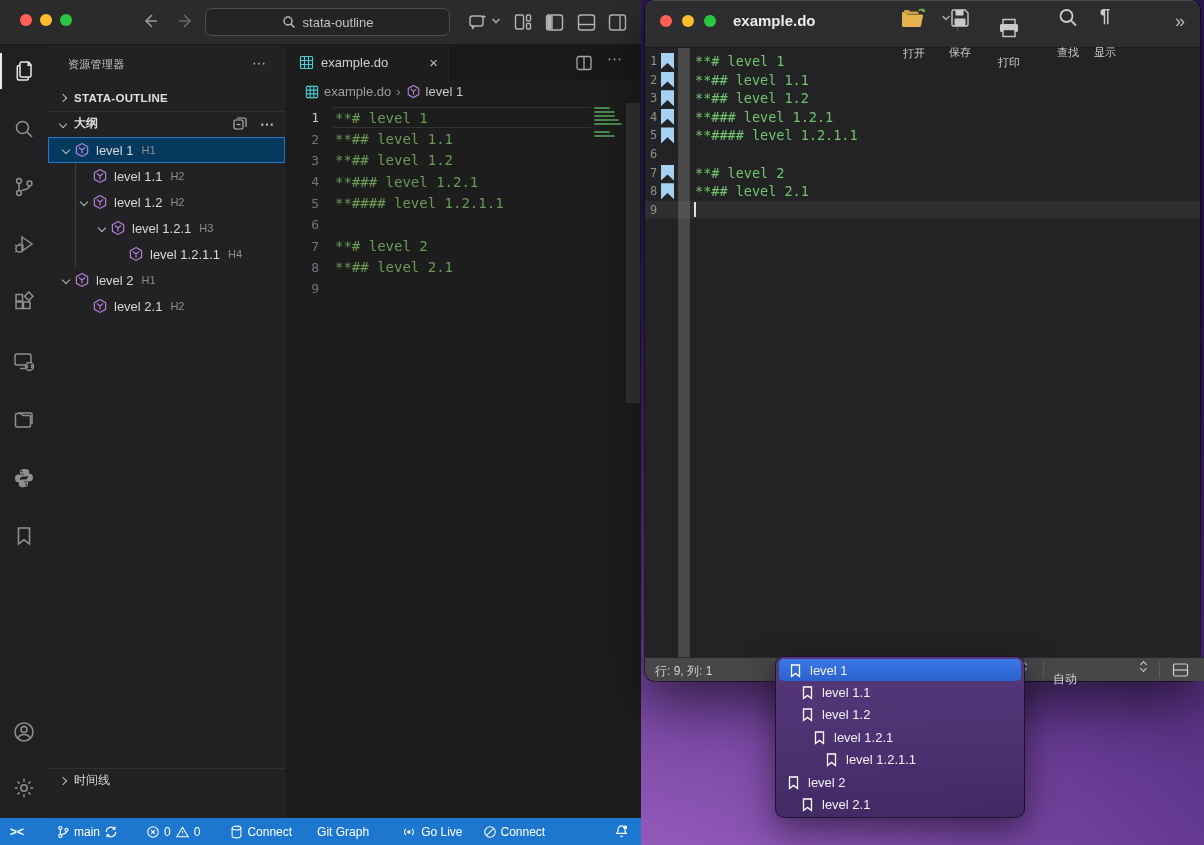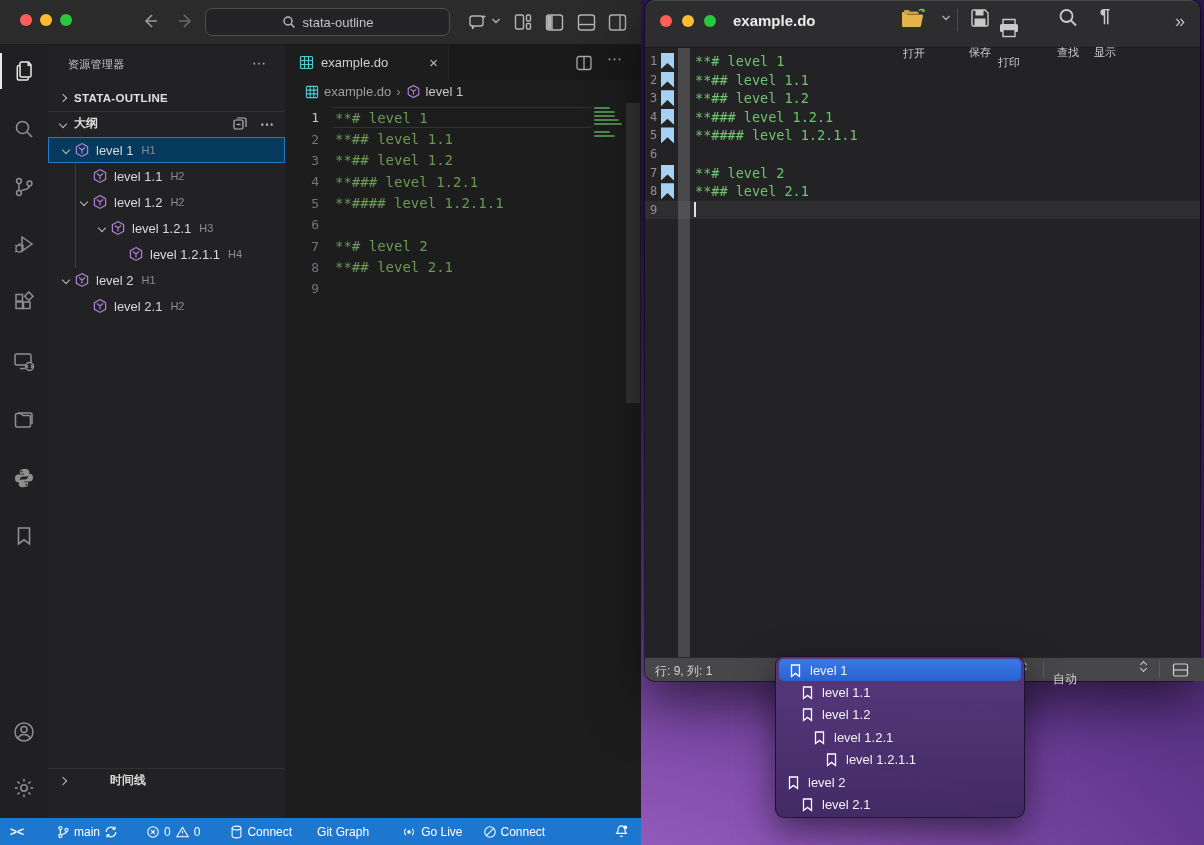--- a/index.html
+++ b/index.html
@@ -39,21 +39,21 @@
   .chev.down { transform:rotate(45deg); }
   .sb-folder { top:42px; height:22px; font-weight:bold; font-size:11.5px; color:#e0e0e0; letter-spacing:.3px; }
   .section-head { top:66px; height:24px; border-top:1px solid #303032; font-weight:bold; font-size:12px; color:#dedede; }
   .tree { position:absolute; left:0; top:92px; width:237px; }
   .tree-row { position:relative; height:26px; display:flex; align-items:center; color:#d8d8d8; font-size:13px; }
   .tree-row .slot { width:16px; display:flex; justify-content:center; flex:none; }
   .tree-row .badge { margin-left:8px; color:#8d8d8d; font-size:11px; }
   .tree-row.sel { background:#053a5e; outline:1px solid #2079c8; outline-offset:-1px; }
   .cube { color:#b180d7; flex:none; margin-right:6px; }
   .guide { position:absolute; left:27px; top:118px; width:1px; height:105px; background:#3c3c3e; }
-  .sb-bottom { position:absolute; left:0; width:237px; height:24px; border-top:1px solid #303032; display:flex; align-items:center; font-weight:bold; color:#d9d9d9;gap:36px; }
+  .sb-bottom { position:absolute; left:0; width:237px; height:24px; border-top:1px solid #303032; display:flex; align-items:center; font-weight:normal; color:#d9d9d9; }
 
   
   .editor { left:285px; top:45px; width:356px; height:773px; background:#1d1d1e; }
   .tabstrip { position:absolute; left:0; top:0; width:356px; height:35px; background:#191919; }
   .tab { position:absolute; left:0; top:0; width:164px; height:35px; background:#1d1d1e; border-right:1px solid #252527;
     display:flex; align-items:center; gap:7px; padding:0 10px 0 14px; color:#cfcfcf; font-size:13px; }
   .tab .x { margin-left:auto; color:#bdbdbd; font-size:15px; }
   .strip-ic { position:absolute; top:9px; color:#a8a8a8; }
   .breadcrumb { position:absolute; left:0; top:35px; width:356px; height:23px; display:flex; align-items:center; gap:5px;
     padding-left:20px; color:#9d9d9d; font-size:13px; }
@@ -540,21 +540,21 @@
         </svg>
       <div class="lbl">打开</div>
     </span>
     <span class="abs" style="left:296px; top:13px">
       <svg width="10" height="8" viewBox="0 0 10 8" fill="none" stroke="#aaa" stroke-width="1.4">
           <path d="M1.5 2l3.5 3.5L8.5 2"></path>
         </svg>
     </span>
     <span class="abs" style="left:312px; top:8px; width:1px; height:22px; background:#4a4a4c"></span>
 
-    <span class="tool" style="left:324px; top:6px">
+    <span class="tool" style="left:304px; top:6px">
       <svg width="22" height="22" viewBox="0 0 22 22" fill="none" stroke="#c9c9c9" stroke-width="1.4">
           <path d="M3 4.5A1.5 1.5 0 0 1 4.5 3H16l3 3v11.5a1.5 1.5 0 0 1-1.5 1.5h-13A1.5 1.5 0 0 1 3 17.5z"></path>
           <rect x="6.5" y="3" width="8" height="5.5" fill="#c9c9c9" stroke="none"></rect>
           <rect x="5.5" y="11.5" width="11" height="7.5" fill="#c9c9c9" stroke="none"></rect>
         </svg>
       <div class="lbl">保存</div>
     </span>
     <span class="tool" style="left:352px; top:16px">
       <svg width="24" height="22" viewBox="0 0 24 22" fill="none" stroke="#c9c9c9" stroke-width="1.4">
           <path d="M6 7V2.5h12V7"></path>

